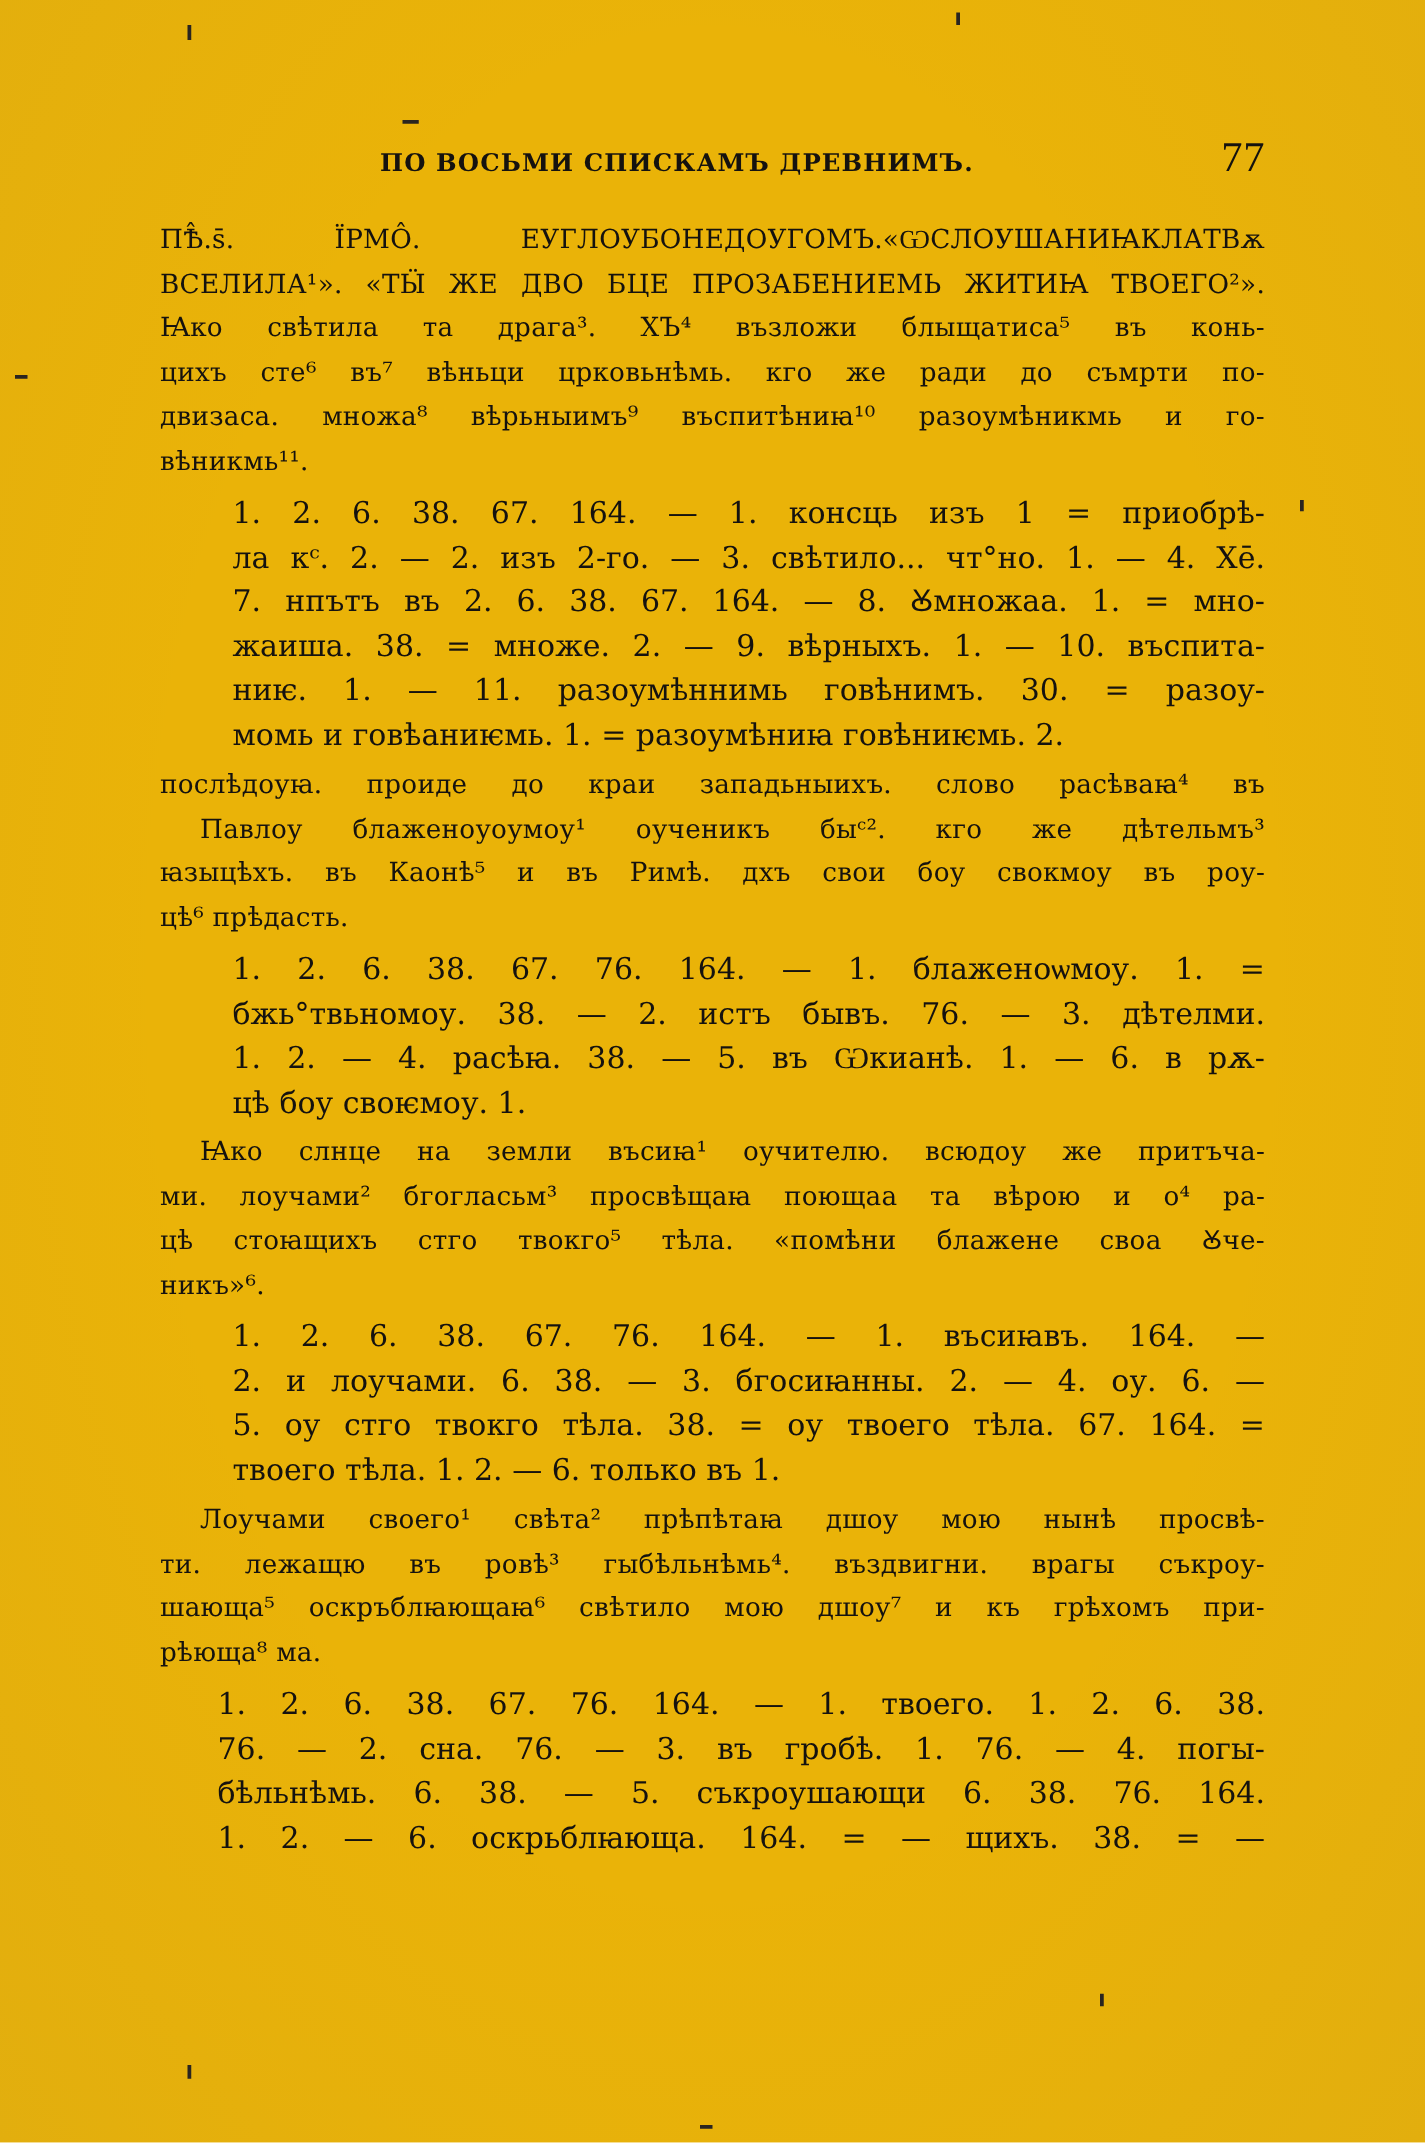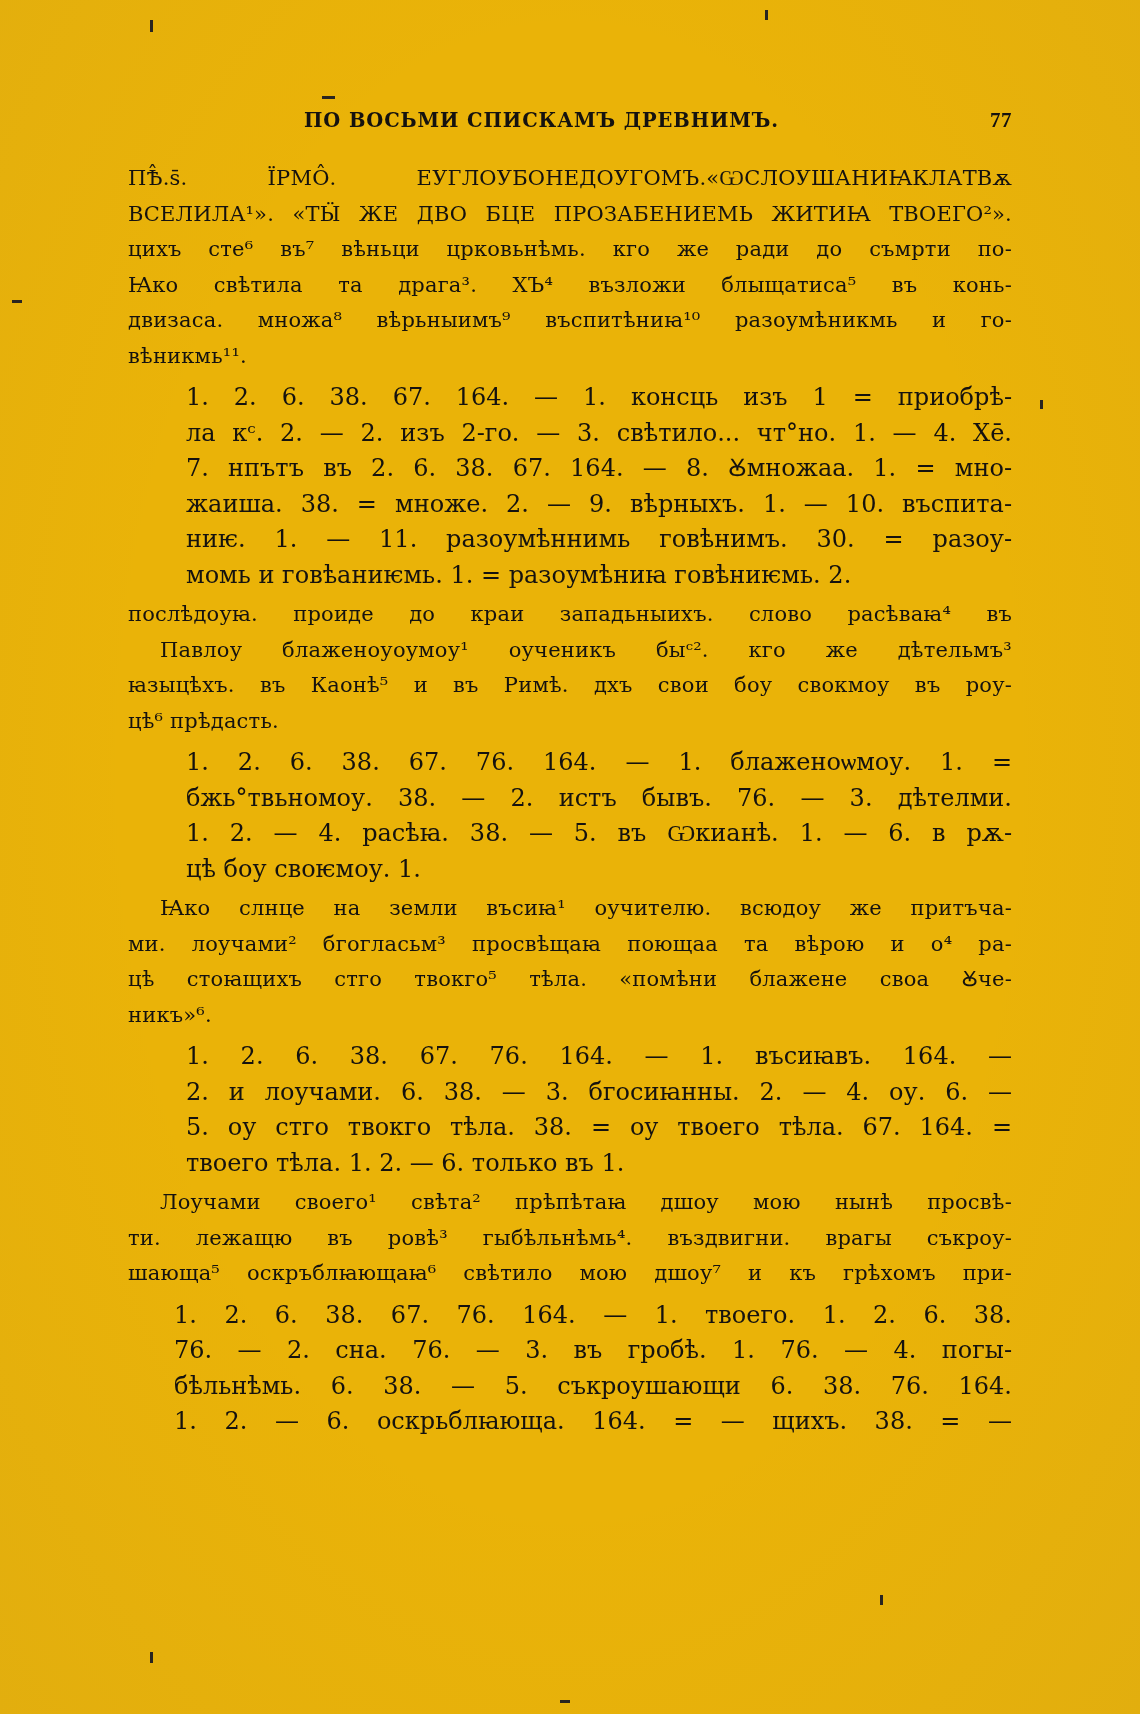--- a/index.html
+++ b/index.html
@@ -44,22 +44,22 @@
     margin-bottom: 28px;
     padding-left: 176px;
   }
   .running-title {
     font-size: 19.5px;
     letter-spacing: 0.9px;
     font-weight: bold;
     white-space: nowrap;
   }
   .page-number {
-    font-size: 21px;
-    font-weight: bold;
+    font-size: 34px;
+    font-weight: normal;
     letter-spacing: 0.5px;
     margin-left: 39px;
   }
   .tick {
     position: absolute;
     background: #2a2520;
   }
   .tick.t1 { left: 150px; top: 20px; width: 3px; height: 12px; }
   .tick.t2 { left: 765px; top: 10px; width: 3px; height: 10px; }
   .tick.t3 { left: 322px; top: 96px; width: 13px; height: 3px; }
@@ -104,22 +104,22 @@
   <div class="content">
 
     <div class="running-head">
       <span class="running-title slav">ПО ВОСЬМИ СПИСКАМЪ ДРЕВНИМЪ.</span>
       <span class="page-number">77</span>
     </div>
 
     <div class="headline slav">
       <div class="justify-last">ПѢ̂.ѕ̄. ЇРМО̂. ЕУГЛОУБОНЕДОУГОМЪ.«ѠСЛОУШАНИꙖКЛАТВѫ</div>
       <div class="justify-last">ВСЕЛИЛА¹». «ТӸ ЖЕ ДВО БЦЕ ПРОЗАБЕНИЕМЬ ЖИТИꙖ ТВОЕГО²».</div>
+      <div class="justify-last">Ꙗко свѣтила та драга³. ХЪ⁴ възложи блыщатиса⁵ въ конь-</div>
       <div class="justify-last">цихъ стe⁶ въ⁷ вѣньци црковьнѣмь. кго же ради до съмрти по-</div>
-      <div class="justify-last">Ꙗко свѣтила та драга³. ХЪ⁴ възложи блыщатиса⁵ въ конь-</div>
       <div class="justify-last">двизаса. множа⁸ вѣрьныимъ⁹ въспитѣниꙗ¹⁰ разоумѣникмь и го-</div>
       <div>вѣникмь¹¹.</div>
     </div>
 
     <div class="blockgap"></div>
 
     <div class="apparatus slav">
       <div class="justify-last">1. 2. 6. 38. 67. 164. — 1. консць изъ 1 = приобрѣ-</div>
       <div class="justify-last">ла кᶜ. 2. — 2. изъ 2-го. — 3. свѣтило... чт°но. 1. — 4. Хе̄.</div>
       <div class="justify-last">7. нпътъ въ 2. 6. 38. 67. 164. — 8. Ꙋмножаа. 1. = мно-</div>
@@ -157,20 +157,21 @@
       <div class="justify-last">1. 2. 6. 38. 67. 76. 164. — 1. въсиꙗвъ. 164. —</div>
       <div class="justify-last">2. и лоучами. 6. 38. — 3. бгосиꙗнны. 2. — 4. оу. 6. —</div>
       <div class="justify-last">5. оу стго твокго тѣла. 38. = оу твоего тѣла. 67. 164. =</div>
       <div>твоего тѣла. 1. 2. — 6. только въ 1.</div>
     </div>
 
     <div class="headline slav">
       <div class="justify-last" style="text-indent:32px">Лоучами своего¹ свѣта² прѣпѣтаꙗ дшоу мою нынѣ просвѣ-</div>
       <div class="justify-last">ти. лежащю въ ровѣ³ гыбѣльнѣмь⁴. въздвигни. врагы съкроу-</div>
       <div class="justify-last">шающа⁵ оскръблꙗющаꙗ⁶ свѣтило мою дшоу⁷ и къ грѣхомъ при-</div>
+      <div>рѣюща⁸ ма.</div>
     </div>
 
     <div class="blockgap"></div>
 
     <div class="apparatus wide slav">
       <div class="justify-last">1. 2. 6. 38. 67. 76. 164. — 1. твоего. 1. 2. 6. 38.</div>
       <div class="justify-last">76. — 2. сна. 76. — 3. въ гробѣ. 1. 76. — 4. погы-</div>
       <div class="justify-last">бѣльнѣмь. 6. 38. — 5. съкроушающи 6. 38. 76. 164.</div>
       <div class="justify-last">1. 2. — 6. оскрьблꙗюща. 164. = — щихъ. 38. = —</div>
     </div>

